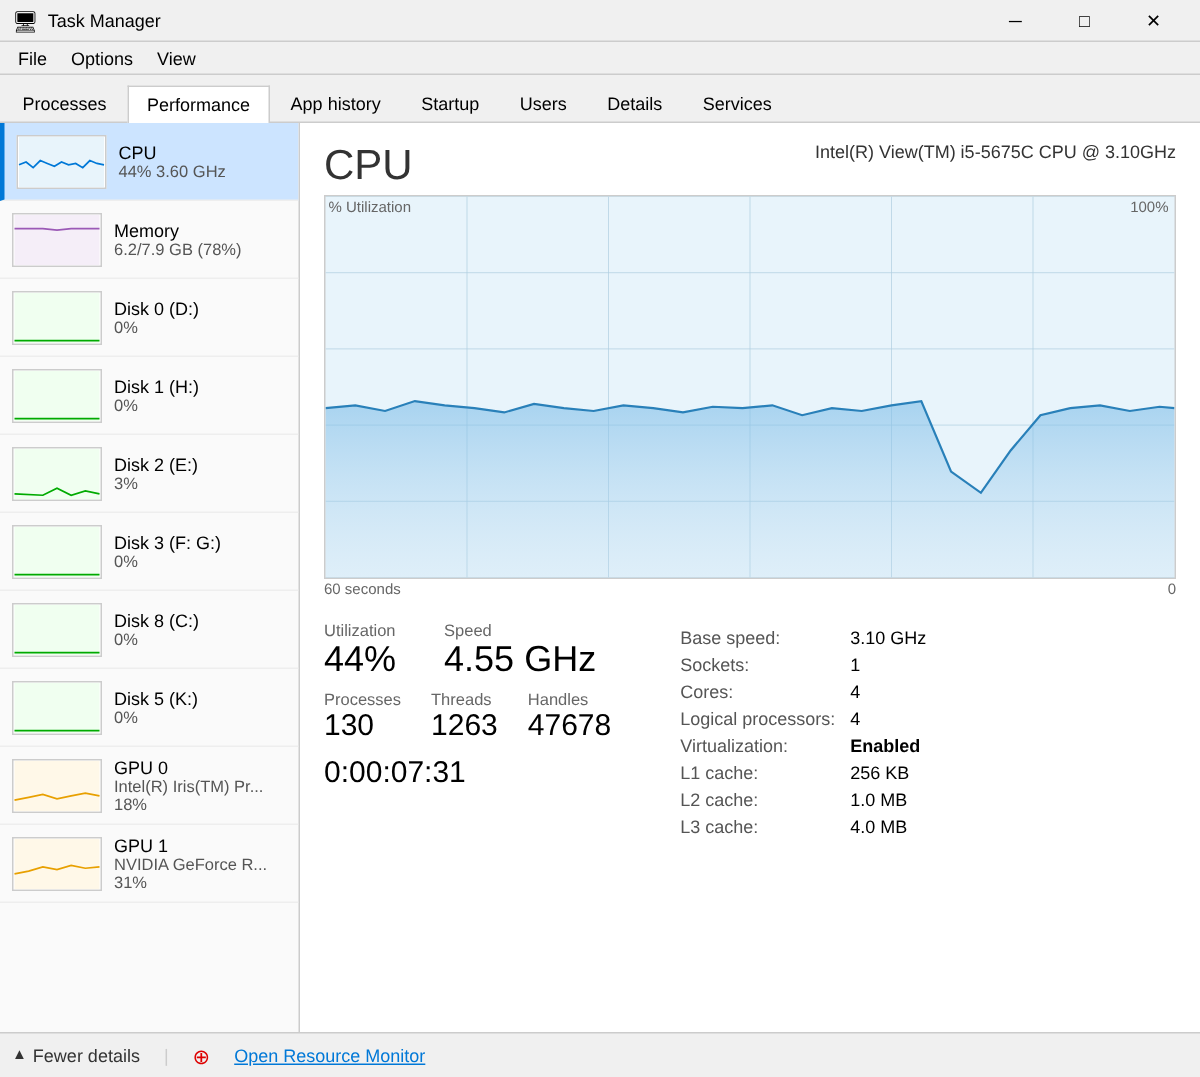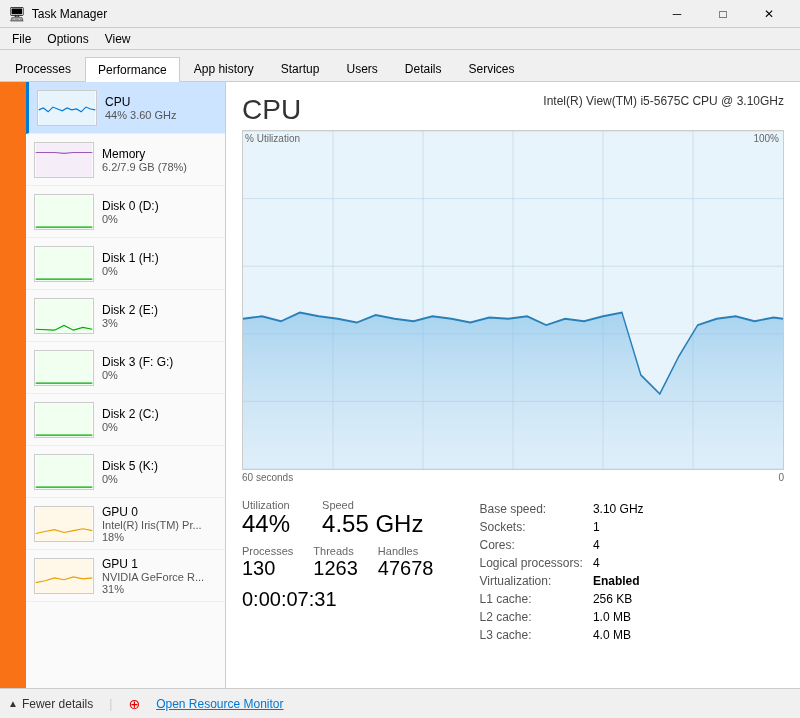--- a/index.html
+++ b/index.html
@@ -14,21 +14,21 @@
     
     .menubar { background: #f0f0f0; height: 22px; display: flex; align-items: center; padding: 0 4px; border-bottom: 1px solid #ccc; }
     .menubar-item { padding: 2px 8px; font-size: 12px; cursor: pointer; }
 
     
     .tabbar { background: #f0f0f0; height: 32px; display: flex; align-items: flex-end; padding: 0 2px; border-bottom: 1px solid #ccc; }
     .tab { padding: 5px 12px; font-size: 12px; cursor: pointer; border: 1px solid transparent; border-bottom: none; background: transparent; margin-right: 1px; }
     .tab.active { background: #fff; border-color: #ccc; border-bottom-color: #fff; font-weight: 400; position: relative; bottom: -1px; }
 
     
-    .main { display: flex; height: calc(718px - 28px - 22px - 32px - 30px); background: #f97316; padding-left: 26px; }
+    .main { display: flex; height: calc(718px - 28px - 22px - 32px - 30px); background: #ec4899; }
 
     
     .sidebar { width: 200px; border-right: 1px solid #ccc; overflow-y: auto; background: #fafafa; }
     .sidebar-item { display: flex; align-items: center; padding: 6px 8px; cursor: pointer; border-bottom: 1px solid #eee; min-height: 52px; }
     .sidebar-item.active { background: #cce4ff; border-left: 3px solid #0078d7; }
     .sidebar-thumb { width: 60px; height: 36px; border: 1px solid #ccc; background: #fff; margin-right: 8px; flex-shrink: 0; overflow: hidden; position: relative; }
     .sidebar-info { flex: 1; min-width: 0; }
     .sidebar-name { font-size: 12px; font-weight: 500; }
     .sidebar-sub { font-size: 11px; color: #555; }
 
@@ -185,21 +185,21 @@
     </div>
 
     <div class="sidebar-item">
       <div class="sidebar-thumb">
         <svg class="mini-chart" viewBox="0 0 60 36" xmlns="http://www.w3.org/2000/svg">
           <rect width="60" height="36" fill="#f0fff0"></rect>
           <polyline points="0,34 60,34" fill="none" stroke="#00aa00" stroke-width="1.2"></polyline>
         </svg>
       </div>
       <div class="sidebar-info">
-        <div class="sidebar-name">Disk 2 (C:)</div>
+        <div class="sidebar-name">Disk 8 (C:)</div>
         <div class="sidebar-sub">0%</div>
       </div>
     </div>
 
     <div class="sidebar-item">
       <div class="sidebar-thumb">
         <svg class="mini-chart" viewBox="0 0 60 36" xmlns="http://www.w3.org/2000/svg">
           <rect width="60" height="36" fill="#f0fff0"></rect>
           <polyline points="0,34 60,34" fill="none" stroke="#00aa00" stroke-width="1.2"></polyline>
         </svg>
@@ -237,21 +237,21 @@
     </div>
 
   </div>
 
   <div class="content">
     <div class="content-header">
       <div class="content-title">CPU</div>
       <div class="content-subtitle">Intel(R) View(TM) i5-5675C CPU @ 3.10GHz</div>
     </div>
 
-    <div class="chart-container" style="height: 340px;">
+    <div class="chart-container" style="height: 256px;">
       <div class="chart-y-label">% Utilization</div>
       <div class="chart-y-max">100%</div>
       <svg class="chart-svg" width="100%" height="100%" viewBox="0 0 570 270" xmlns="http://www.w3.org/2000/svg" preserveAspectRatio="none">
 
         <line x1="0" y1="0" x2="570" y2="0" stroke="#b0cfe0" stroke-width="0.5"></line>
         <line x1="0" y1="54" x2="570" y2="54" stroke="#b0cfe0" stroke-width="0.5"></line>
         <line x1="0" y1="108" x2="570" y2="108" stroke="#b0cfe0" stroke-width="0.5"></line>
         <line x1="0" y1="162" x2="570" y2="162" stroke="#b0cfe0" stroke-width="0.5"></line>
         <line x1="0" y1="216" x2="570" y2="216" stroke="#b0cfe0" stroke-width="0.5"></line>
         <line x1="0" y1="270" x2="570" y2="270" stroke="#b0cfe0" stroke-width="0.5"></line>

